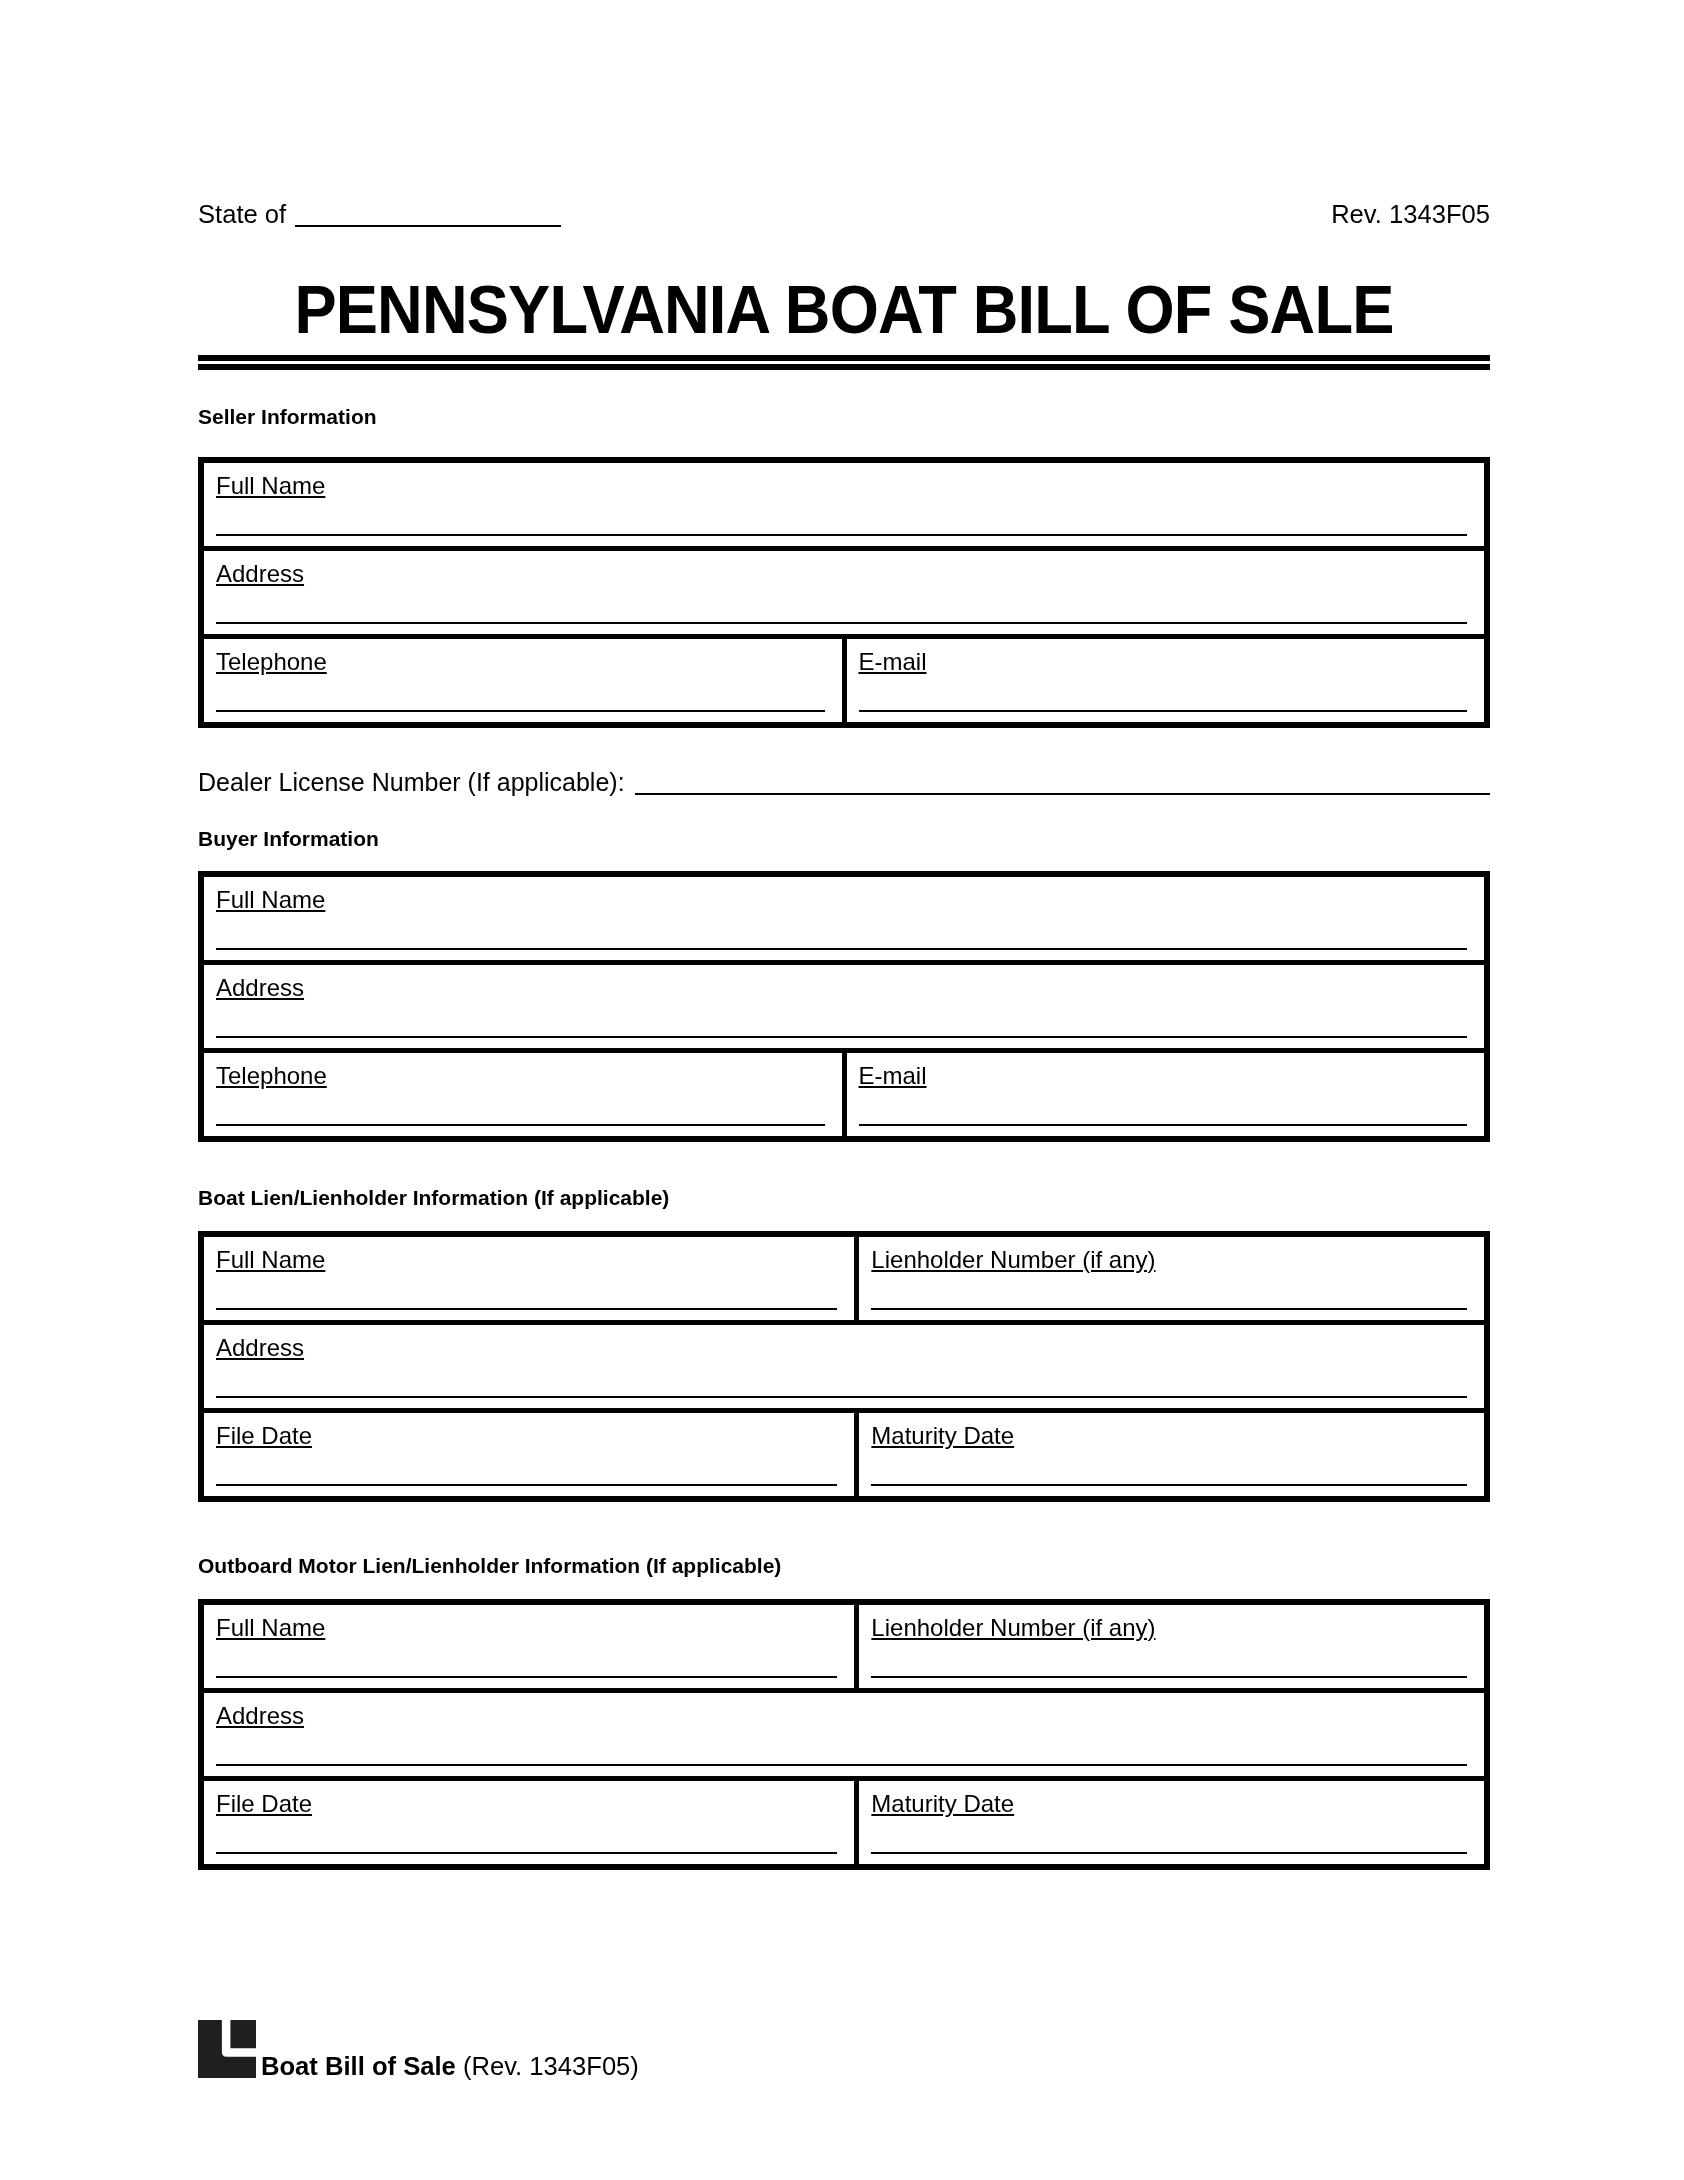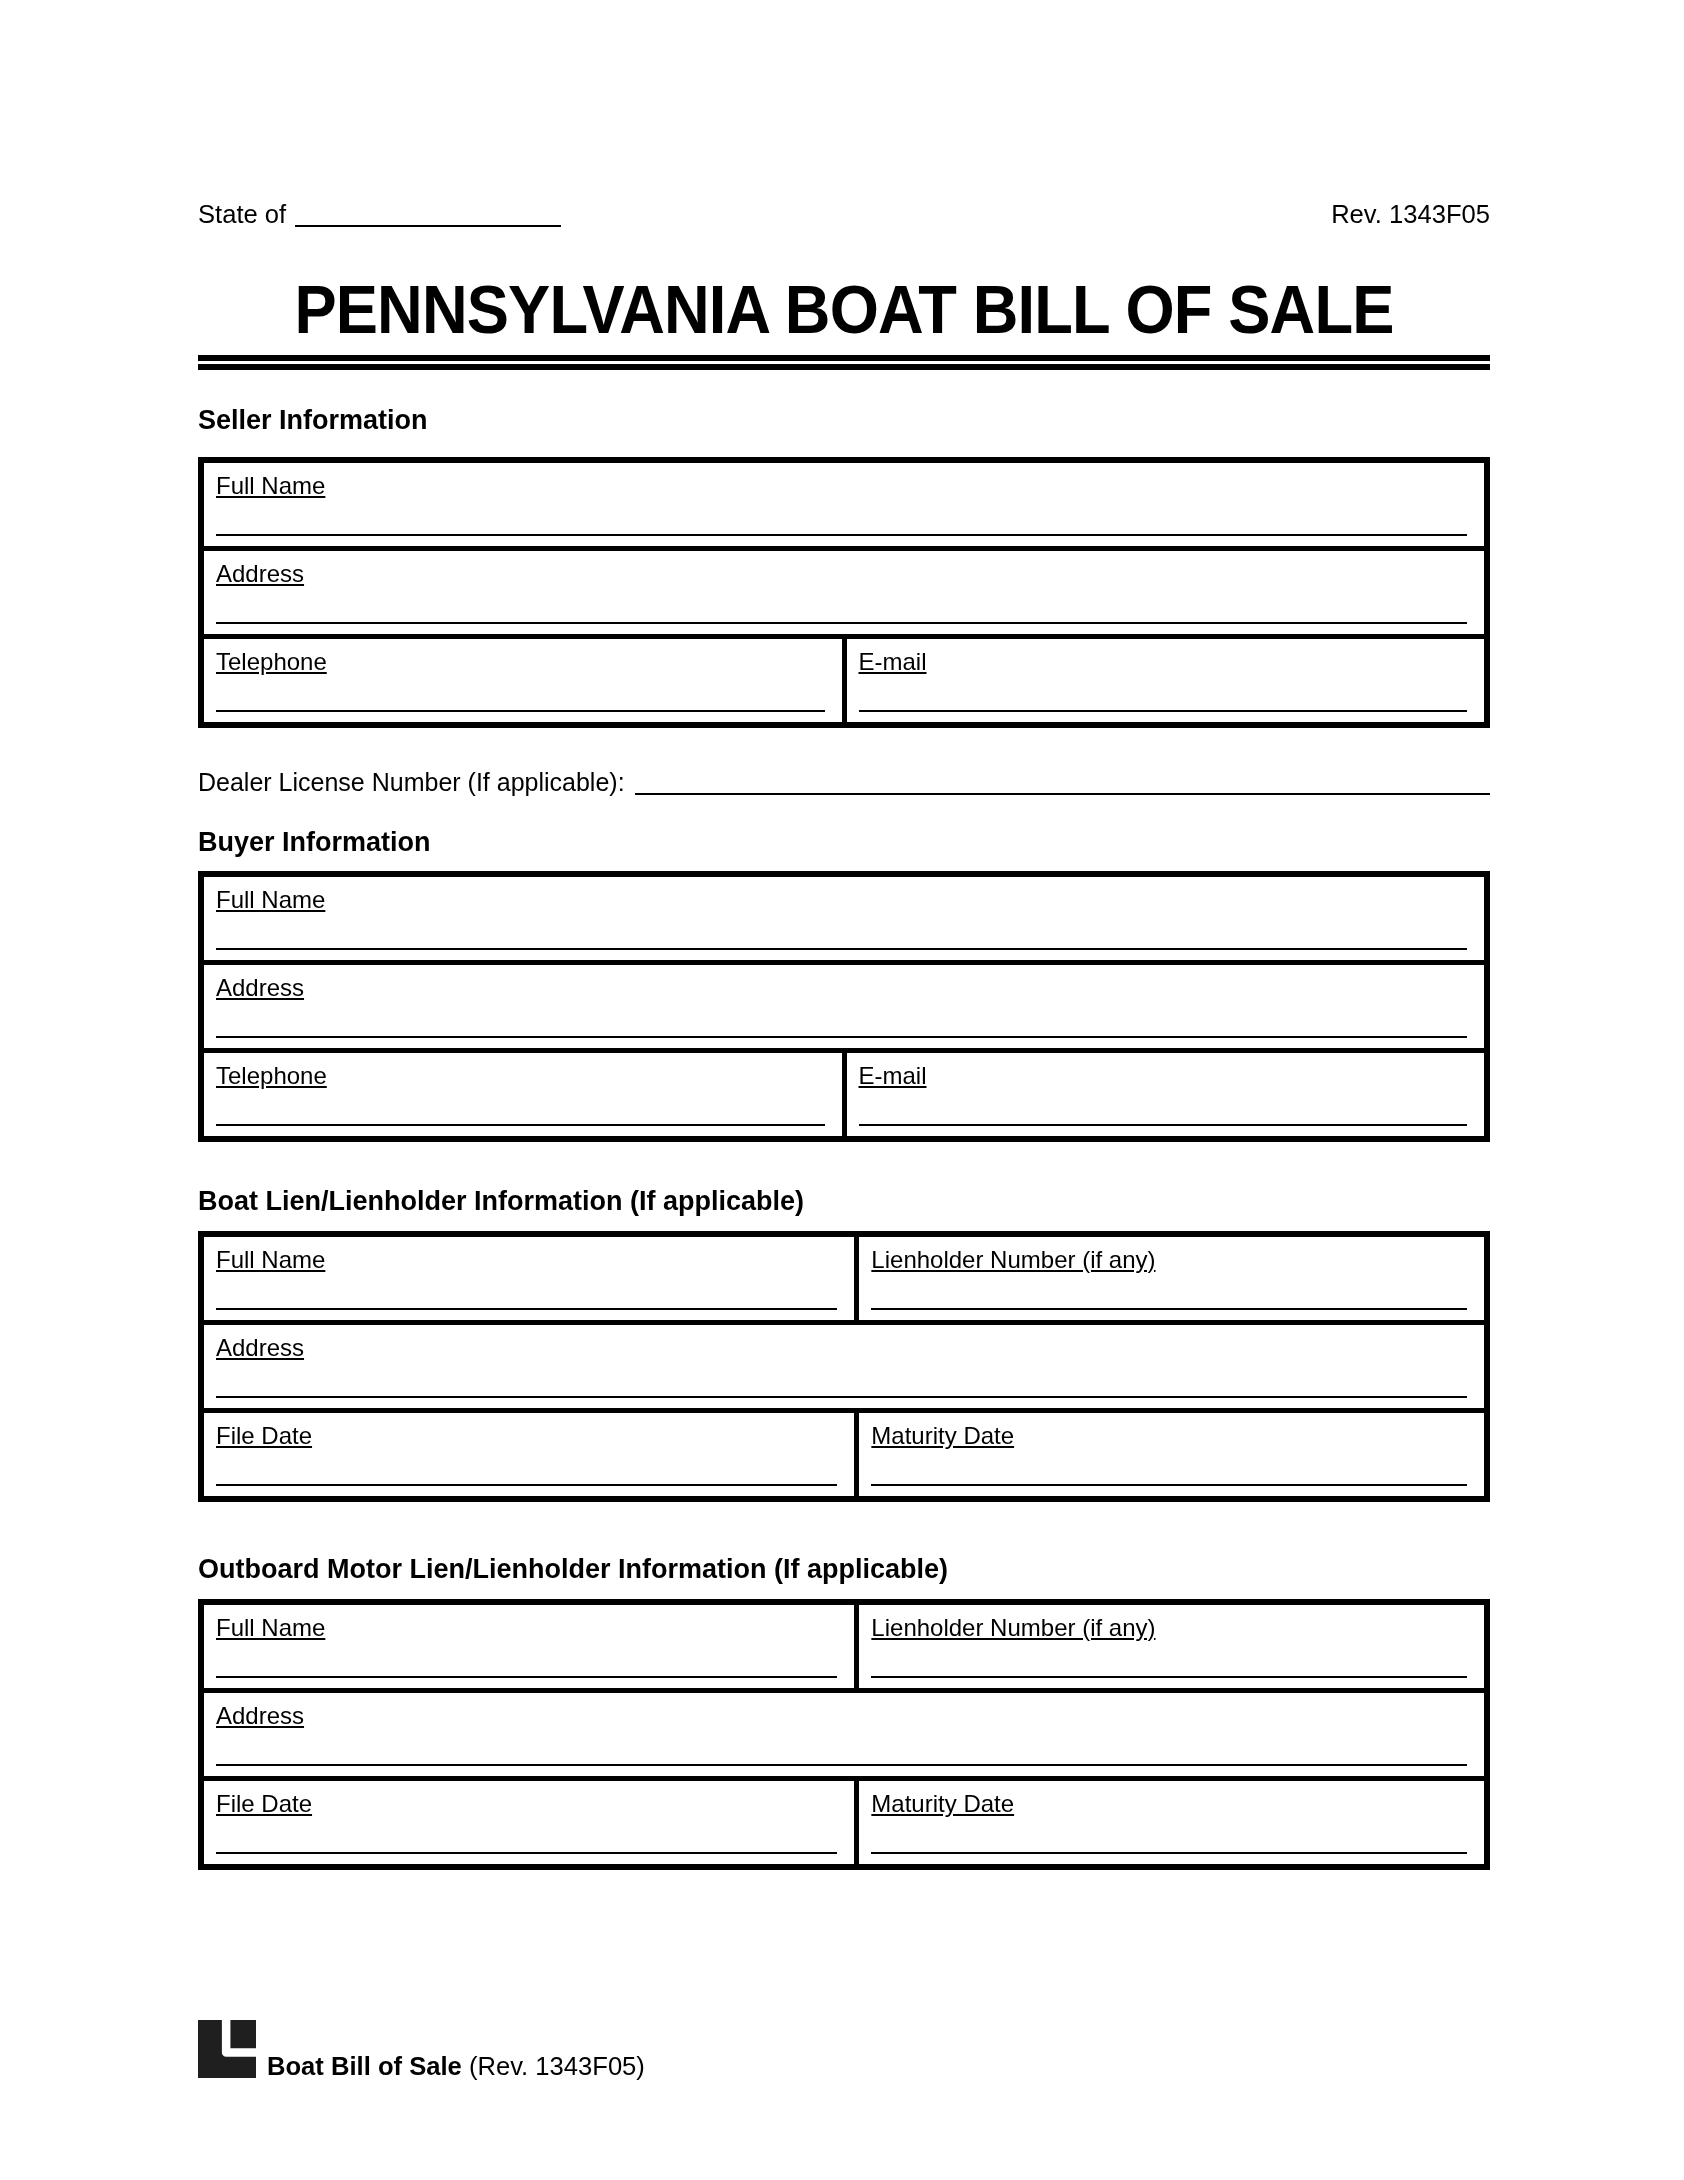--- a/index.html
+++ b/index.html
@@ -16,21 +16,21 @@
   .state-line{width:266px;border-bottom:2.6px solid #000;margin-left:8.5px;margin-bottom:2.6px;height:25.6px;}
   .rev{font-size:25.6px;}
 
   
   .title{
     top:273px;text-align:center;font-size:68px;font-weight:bold;line-height:1.06;
     transform:scaleX(0.93);transform-origin:50% 50%;white-space:nowrap;letter-spacing:-0.9px;
   }
   .double-rule{top:355px;height:15.3px;box-sizing:border-box;border-top:6px solid #000;border-bottom:6px solid #000;}
 
-  .section-heading{font-size:27px;font-weight:bold;}
+  .section-heading{font-size:21px;font-weight:bold;}
   .h-seller{top:405px;}
   .h-buyer{top:827px;}
   .h-boat{top:1186px;}
   .h-outboard{top:1554px;}
 
   
   .dealer-row{top:767px;display:flex;align-items:flex-end;font-size:25px;}
   .dealer-line{flex:1;border-bottom:2.6px solid #000;margin-left:10.2px;margin-bottom:2.6px;height:25.6px;}
 
   
@@ -42,21 +42,21 @@
   }
   .t-seller{top:457px;}
   .t-buyer{top:871px;}
   .t-boat{top:1231px;}
   .t-outboard{top:1599px;}
   .cell-label{pointer-events:none;text-decoration:underline;}
   .fill-line{position:absolute;left:12px;right:17px;bottom:10.2px;border-bottom:2.6px solid #000;height:0;}
 
   
   .footer{top:2020px;display:flex;align-items:flex-end;}
-  .footer-text{font-size:25.6px;margin-left:11px;margin-bottom:-3.4px;white-space:nowrap;}
+  .footer-text{font-size:25.6px;margin-left:5px;margin-bottom:-3.4px;white-space:nowrap;}
   .footer-text .b{font-weight:bold;}
   .footer-text .r{font-weight:normal;}
 </style>
 </head>
 <body>
 
 <div class="abs top-row">
   <span class="state-wrap">
     <span>State of</span>
     <span class="state-line"></span>

